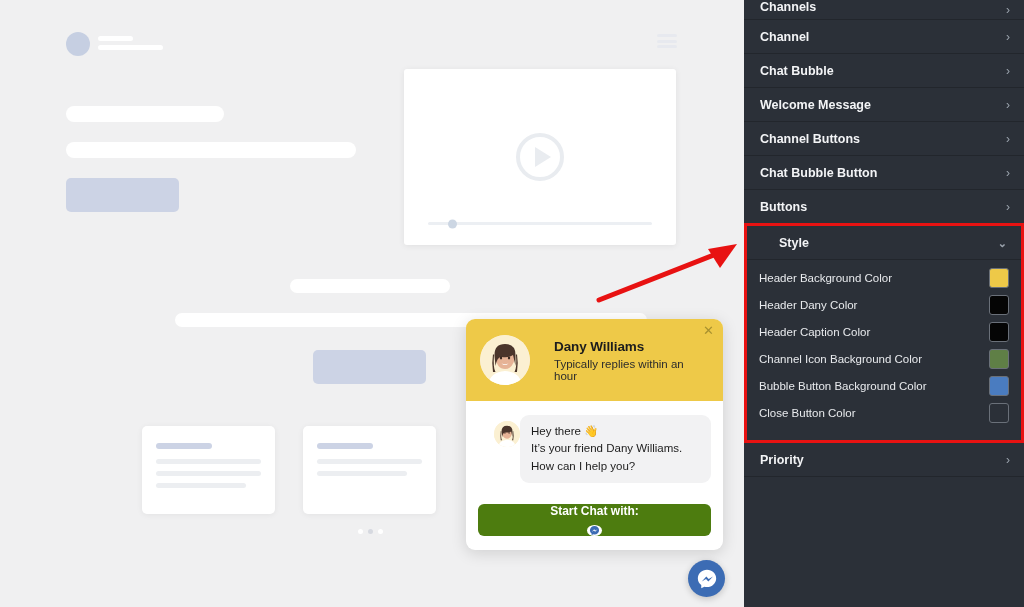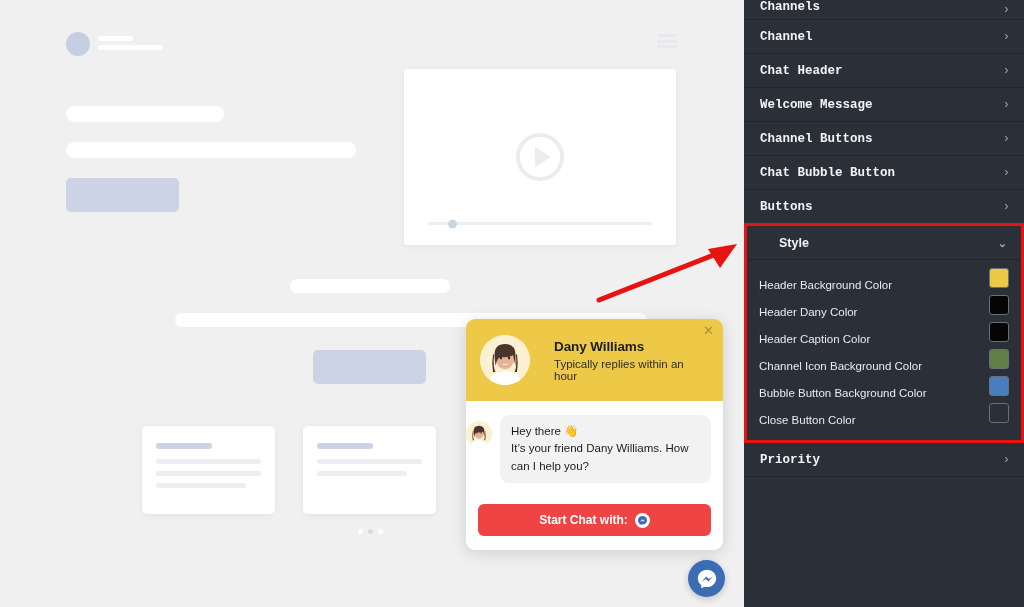--- a/index.html
+++ b/index.html
@@ -129,35 +129,35 @@
     background: #fbf0d2; overflow: hidden; flex: 0 0 auto;
     position: relative;
   }
   .w-txt { margin-left: 24px; }
   .w-name { font-size: 13.5px; font-weight: bold; color: #1d1d1d; letter-spacing: -.1px; }
   .w-cap { font-size: 11.5px; color: #2c2c2c; margin-top: 4px; }
   .w-close {
     position: absolute; right: 9px; top: 5px;
     font-size: 13px; color: #a8912f; line-height: 1; cursor: pointer;
   }
-  .w-body { padding: 14px 12px 0 0; display: flex; gap: 8px; }
+  .w-body { padding: 14px 12px 0 28px; display: flex; }
   .msg-av {
     width: 26px; height: 26px; border-radius: 50%;
     background: #fbf0d2; overflow: hidden; flex: 0 0 auto; margin-top: 6px;
     position: relative;
   }
   .msg {
     background: #f2f2f3; border-radius: 9px;
     padding: 8px 11px; font-size: 11.5px; color: #1c1c1c; line-height: 1.5;
   }
   .w-cta {
     position: absolute; left: 12px; right: 12px; bottom: 14px;
-    height: 32px; border-radius: 6px; background: #ef4444;
+    height: 32px; border-radius: 6px; background: #4d7c0f;
     display: flex; align-items: center; justify-content: center; gap: 7px;
-    color: #fff; font-size: 12px; font-weight: bold; cursor: pointer;
+    color: #fff; font-size: 12px; font-weight: bold; cursor: pointer; flex-direction: column;
   }
   .mini-msgr {
     width: 15px; height: 15px; border-radius: 50%; background: #fff;
     display: flex; align-items: center; justify-content: center;
   }
 
   
   .bubble {
     position: absolute; left: 688px; top: 560px;
     width: 37px; height: 37px; border-radius: 50%;
@@ -172,21 +172,20 @@
     width: 280px; height: 607px;
     background: #2b3038;
   }
   .row {
     position: relative;
     height: 34px; display: flex; align-items: center;
     padding: 0 16px;
     border-bottom: 1px solid #22262c;
     color: #f3f4f6; font-size: 12.5px; font-weight: bold;
     cursor: pointer;
-    font-family: Liberation Mono, monospace;
   }
   .row .chev {
     position: absolute; right: 14px; top: 50%;
     transform: translateY(-50%);
     color: #9ba3ad; font-size: 12px; font-weight: normal;
   }
   .row.first { height: 20px; align-items: flex-start; }
 
   .style-panel {
     position: relative;
@@ -198,21 +197,21 @@
     color: #f3f4f6; font-size: 12.5px; font-weight: bold;
     border-bottom: 1px solid #22262c; position: relative; cursor: pointer;
   }
   .style-head .chev-d {
     position: absolute; right: 14px; top: 50%;
     transform: translateY(-50%) ;
     color: #9ba3ad; font-size: 11px;
   }
   .style-list { padding: 4px 0 14px 0; }
   .srow {
-    height: 27px; display: flex; align-items: flex-end;
+    height: 27px; display: flex; align-items: center;
     padding: 0 14px 0 12px; position: relative;
   }
   .srow-label { color: #e8eaed; font-size: 11.5px; }
   .swatch {
     position: absolute; right: 12px; top: 50%;
     transform: translateY(-50%);
     width: 20px; height: 20px; border-radius: 3px;
     border: 1px solid #6a7079; cursor: pointer;
   }
 
@@ -338,21 +337,21 @@
 
     <div class="row first">
       <span>Channels</span>
       <span class="chev" style="top:10px">›</span>
     </div>
     <div class="row">
       <span>Channel</span>
       <span class="chev">›</span>
     </div>
     <div class="row">
-      <span>Chat Header</span>
+      <span>Chat Bubble</span>
       <span class="chev">›</span>
     </div>
     <div class="row">
       <span>Welcome Message</span>
       <span class="chev">›</span>
     </div>
     <div class="row">
       <span>Channel Buttons</span>
       <span class="chev">›</span>
     </div>

